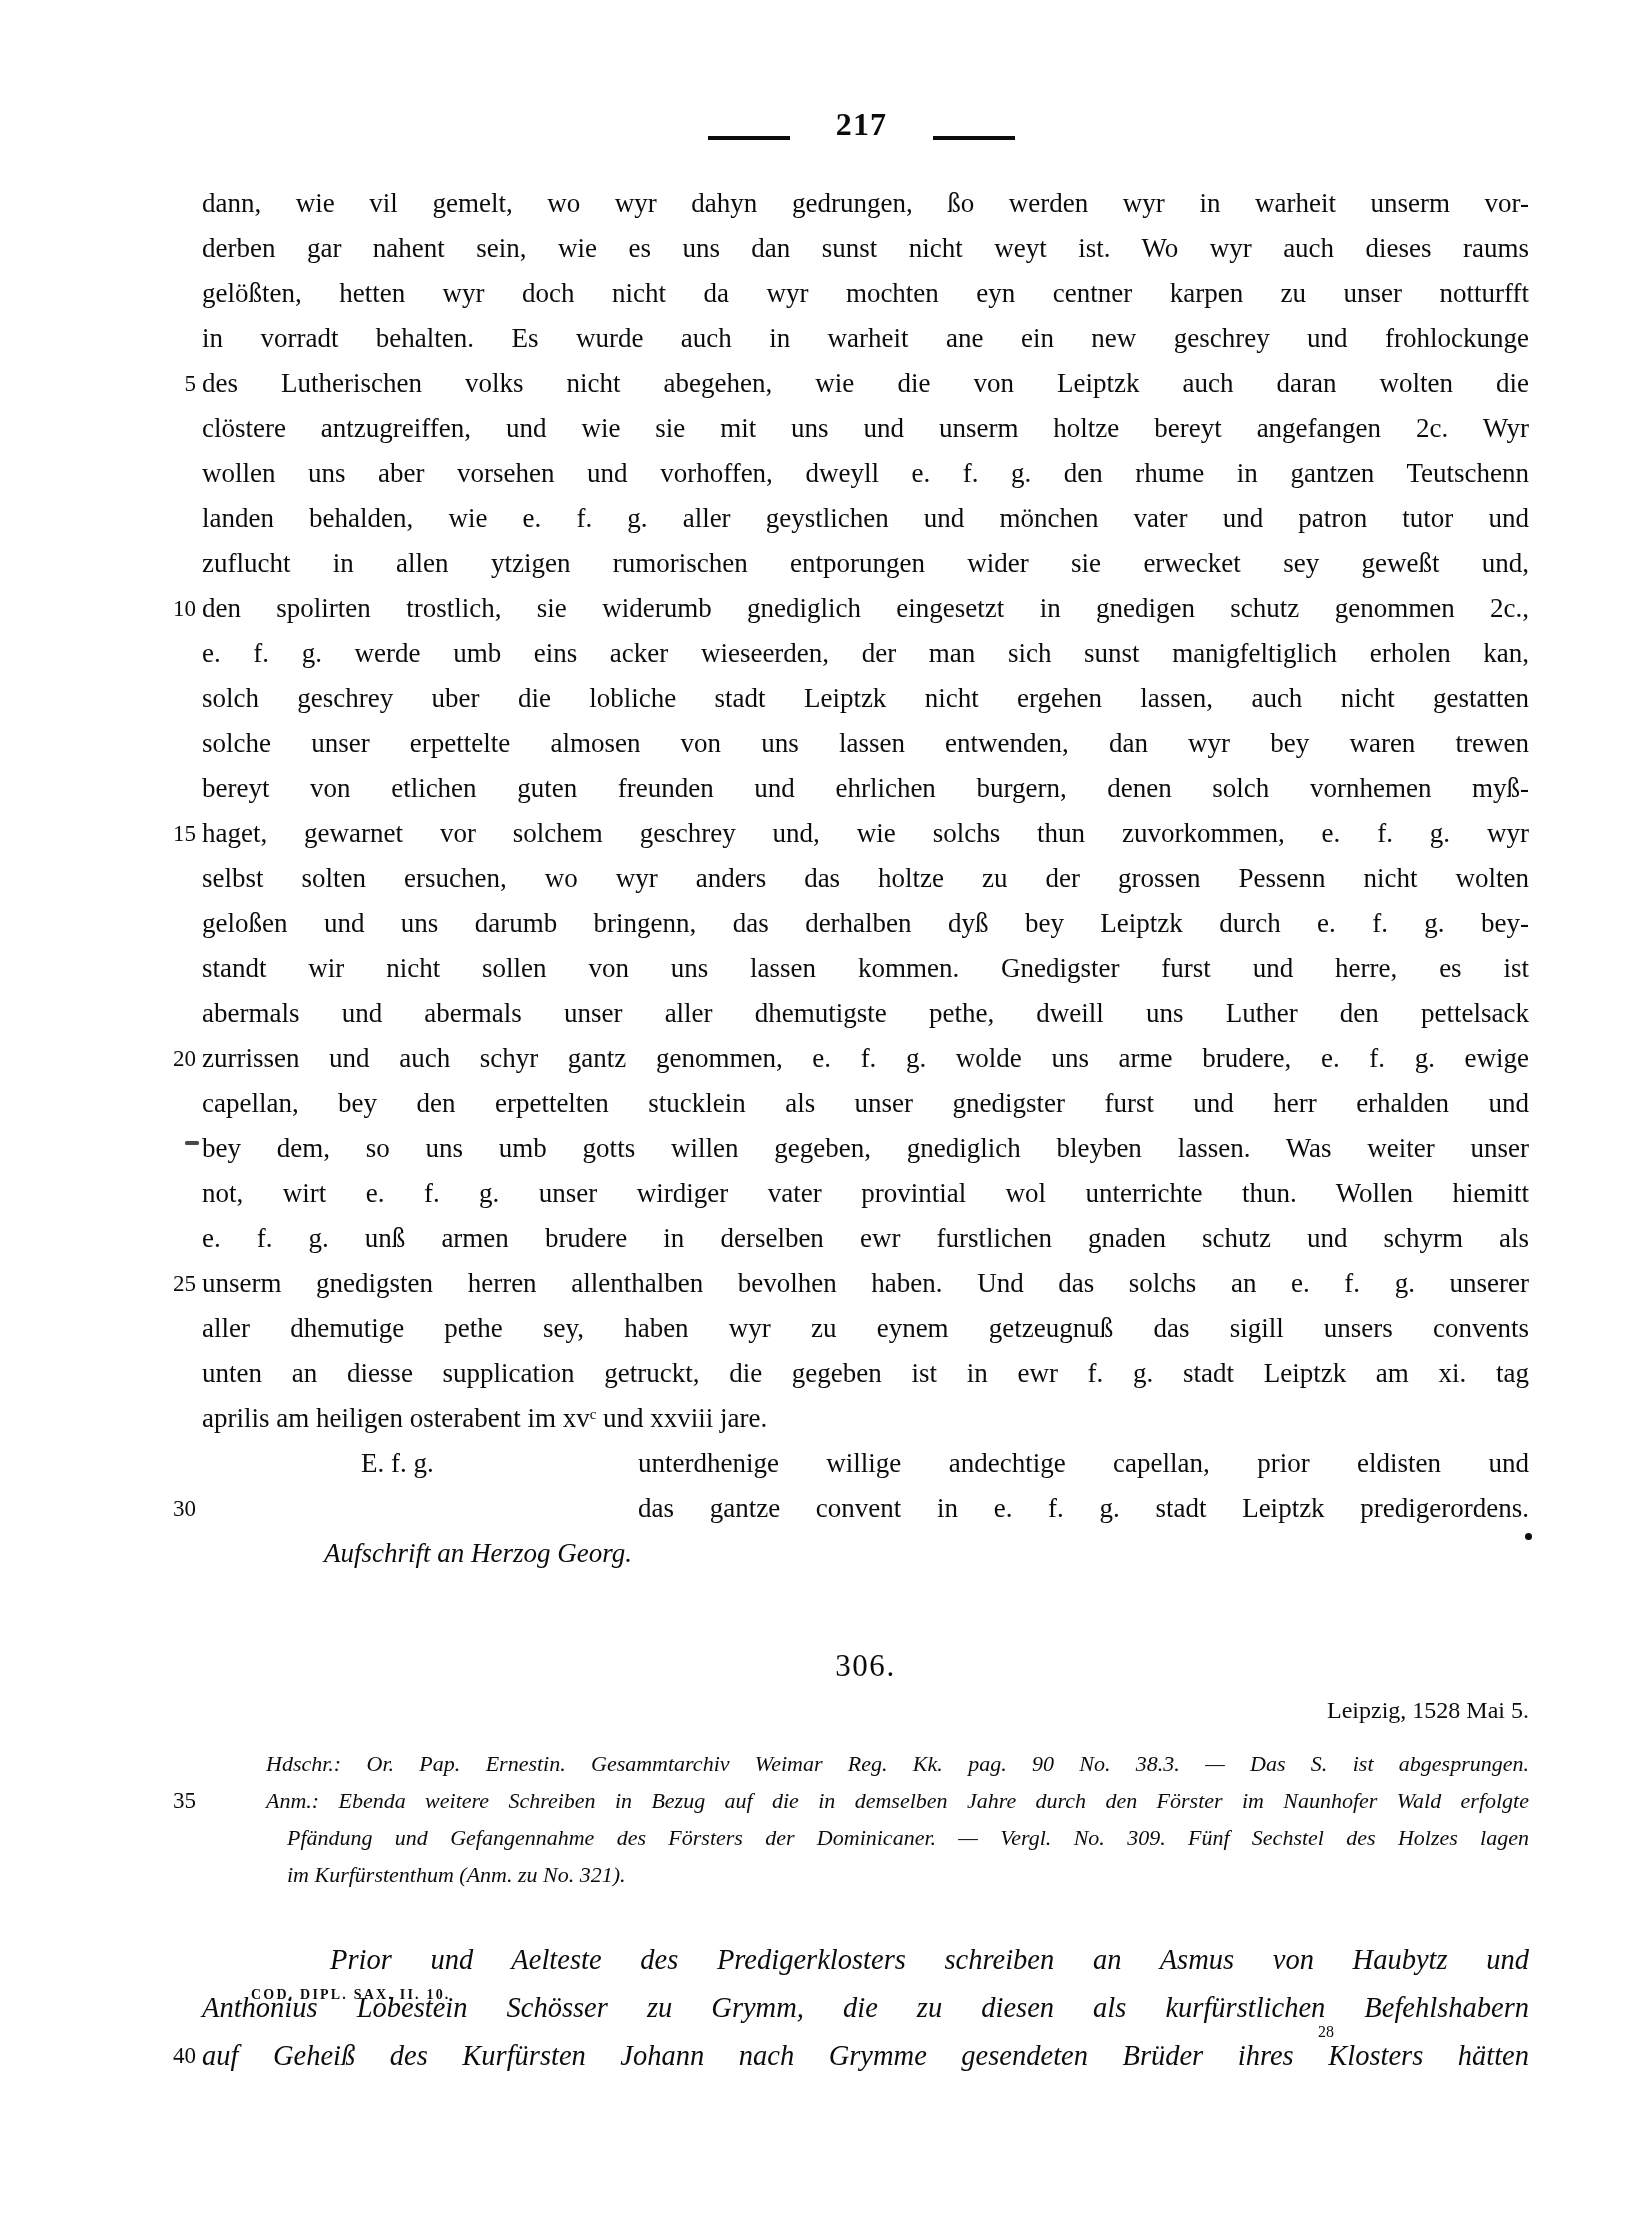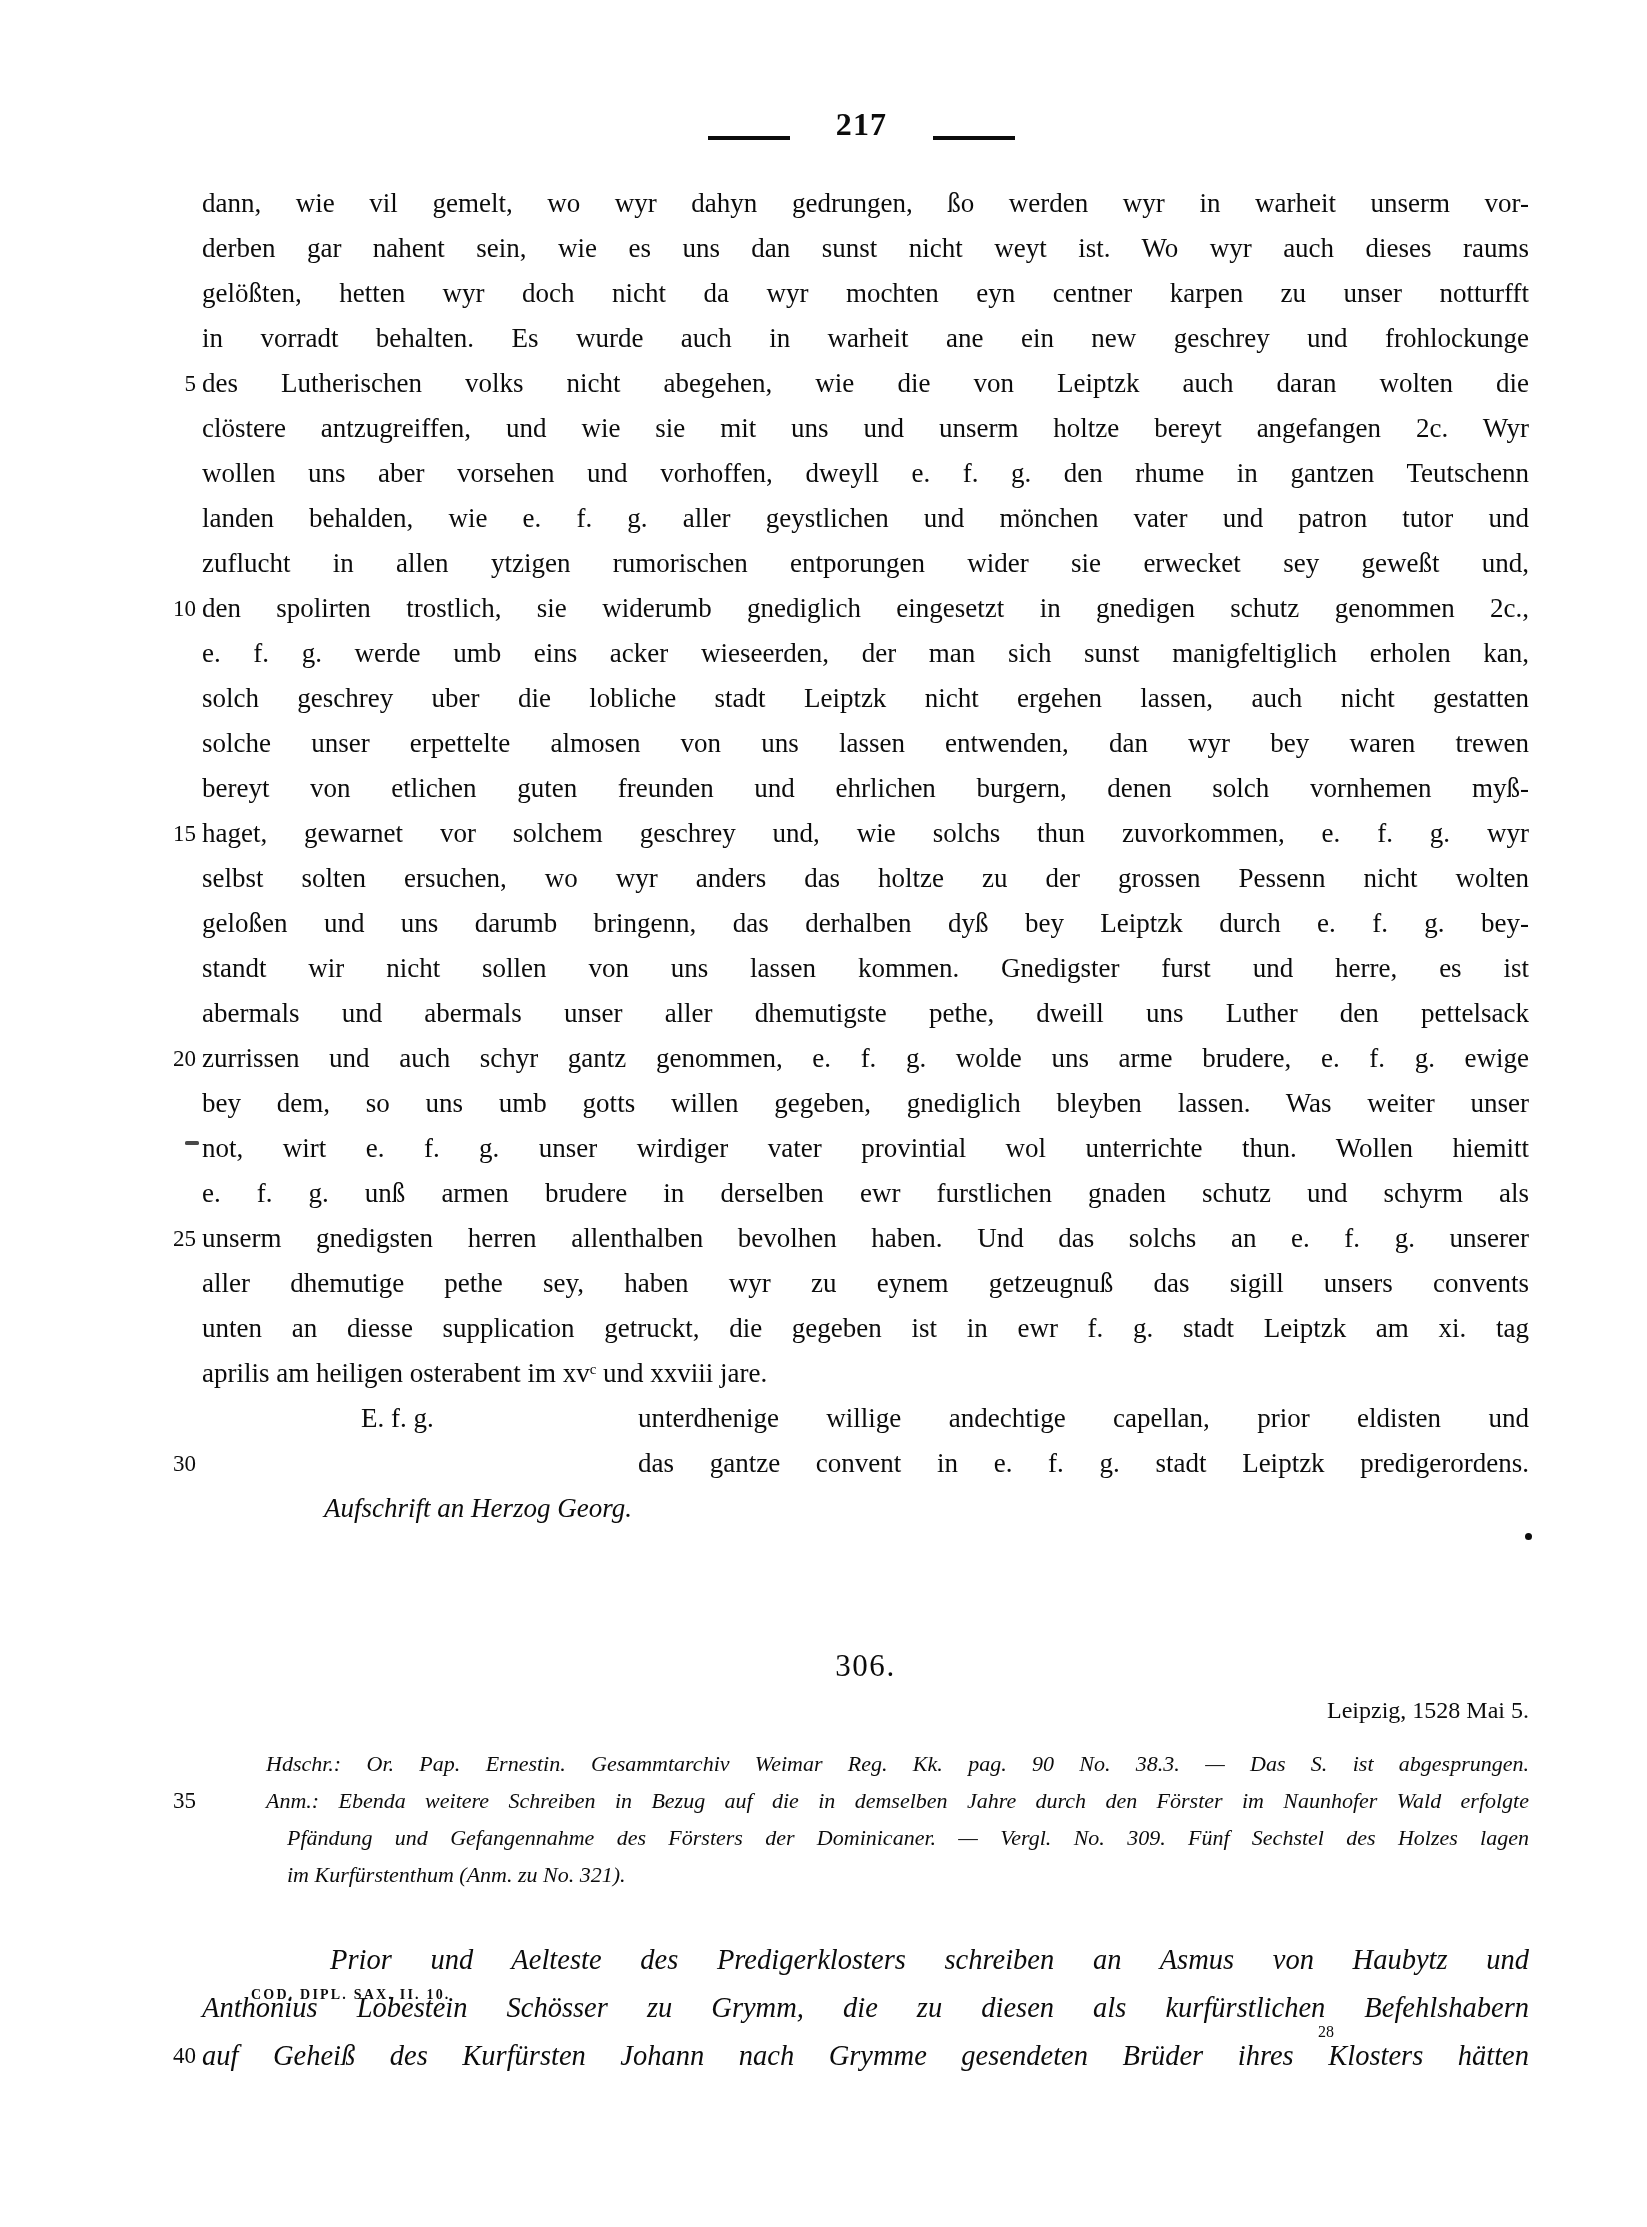--- a/index.html
+++ b/index.html
@@ -162,20 +162,24 @@
         <div class="bline">
           <span class="mnum"></span>
           <span class="ltxt">abermals und abermals unser aller dhemutigste pethe, dweill uns Luther den pettelsack</span>
         </div>
 
         <div class="bline">
           <span class="mnum">20</span>
           <span class="ltxt">zurrissen und auch schyr gantz genommen, e. f. g. wolde uns arme brudere, e. f. g. ewige</span>
         </div>
 
+        <div class="bline">
+          <span class="mnum"></span>
+          <span class="ltxt">capellan, bey den erpettelten stucklein als unser gnedigster furst und herr erhalden und</span>
+        </div>
 
         <div class="bline">
           <span class="mnum"></span>
           <span class="ltxt">bey dem, so uns umb gotts willen gegeben, gnediglich bleyben lassen.  Was weiter unser</span>
         </div>
 
         <div class="bline">
           <span class="mnum"></span>
           <span class="ltxt">not, wirt e. f. g. unser wirdiger vater provintial wol unterrichte thun.  Wollen hiemitt</span>
         </div>

